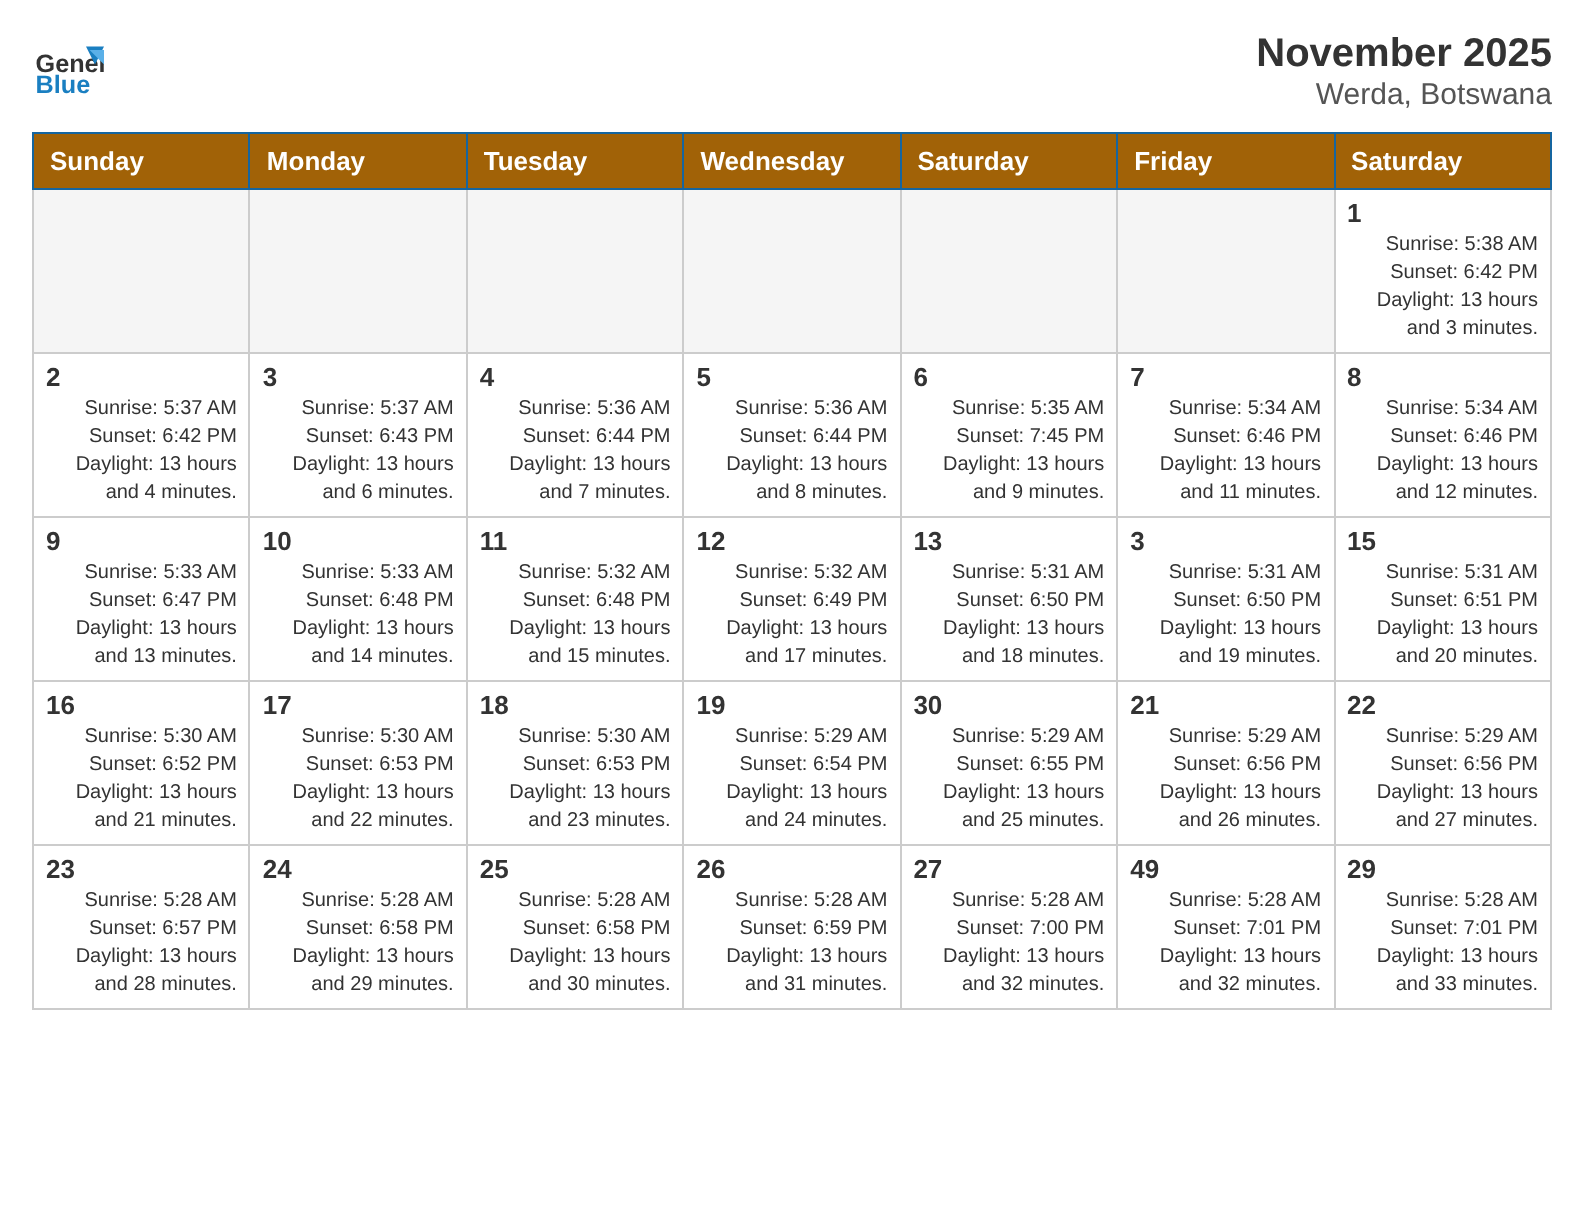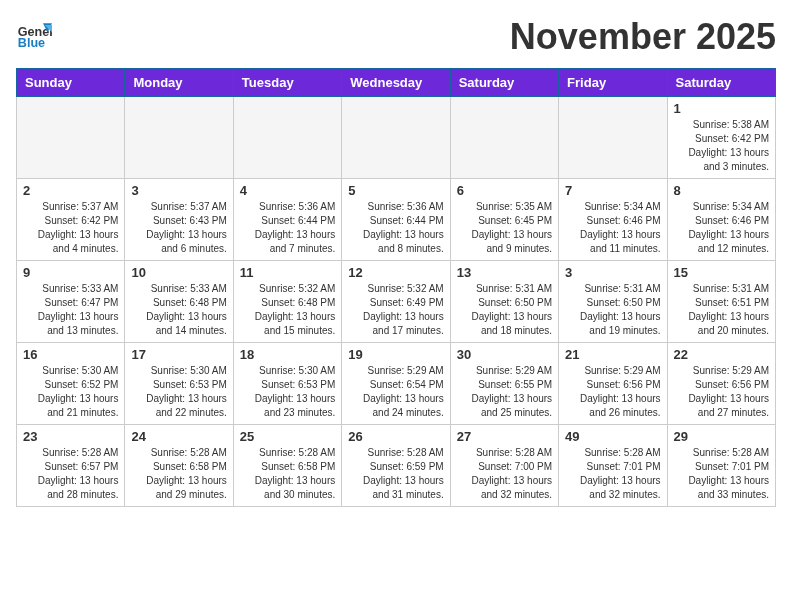--- a/index.html
+++ b/index.html
@@ -22,35 +22,35 @@
       gap: 4px;
     }
     .logo-icon {
       width: 36px;
       height: 36px;
     }
     .title-block {
       text-align: right;
     }
     .month-title {
-      font-size: 36px;
+      font-size: 20px;
       font-weight: bold;
       color: #333;
     }
     .location {
       font-size: 15px;
       color: #555;
     }
     .calendar {
       width: 100%;
       border-collapse: collapse;
       border: 1px solid #ccc;
     }
     .calendar th {
-      background: #6d28d9;
+      background: #a16207;
       color: #fff;
       font-size: 13px;
       font-weight: bold;
       padding: 6px 8px;
       text-align: left;
       border: 1px solid #1565a0;
     }
     .calendar td {
       width: 108px;
       vertical-align: top;
@@ -84,20 +84,21 @@
   <div class="logo">
     <svg class="logo-icon" viewBox="0 0 40 40">
       <text x="2" y="22" font-size="14" font-weight="bold" fill="#333" font-family="Arial">General</text>
       <text x="2" y="34" font-size="14" font-weight="bold" fill="#1a7fc1" font-family="Arial">Blue</text>
       <polygon points="30,8 40,8 35,18" fill="#1a7fc1"></polygon>
       <polygon points="32,10 40,10 40,18" fill="#5ab0e8"></polygon>
     </svg>
   </div>
   <div class="title-block">
     <div class="month-title">November 2025</div>
+    <div class="location">Werda, Botswana</div>
   </div>
 </div>
 
 <table class="calendar">
   <thead>
     <tr>
     <th>Sunday</th>
         <th>Monday</th>
         <th>Tuesday</th>
         <th>Wednesday</th>
@@ -147,21 +148,21 @@
         <td>
           <span class="day-number">5</span>
           <div class="day-info" style="white-space: pre-line;">Sunrise: 5:36 AM
 Sunset: 6:44 PM
 Daylight: 13 hours
 and 8 minutes.</div>
         </td>
         <td>
           <span class="day-number">6</span>
           <div class="day-info" style="white-space: pre-line;">Sunrise: 5:35 AM
-Sunset: 6:45 PM
+Sunset: 7:45 PM
 Daylight: 13 hours
 and 9 minutes.</div>
         </td>
         <td>
           <span class="day-number">7</span>
           <div class="day-info" style="white-space: pre-line;">Sunrise: 5:34 AM
 Sunset: 6:46 PM
 Daylight: 13 hours
 and 11 minutes.</div>
         </td>

